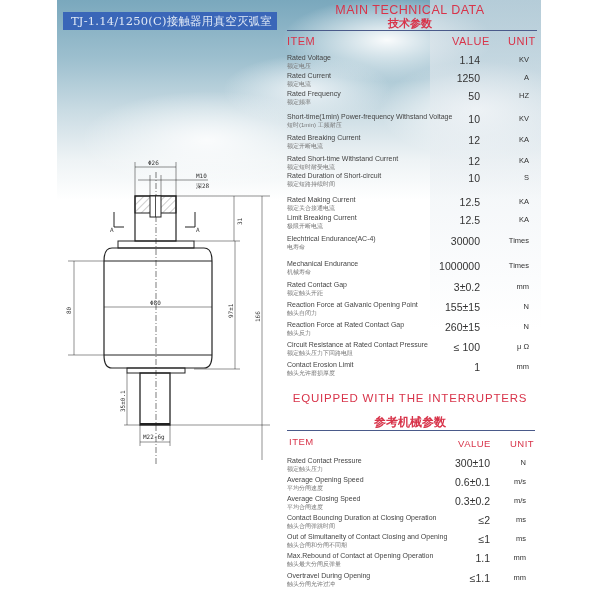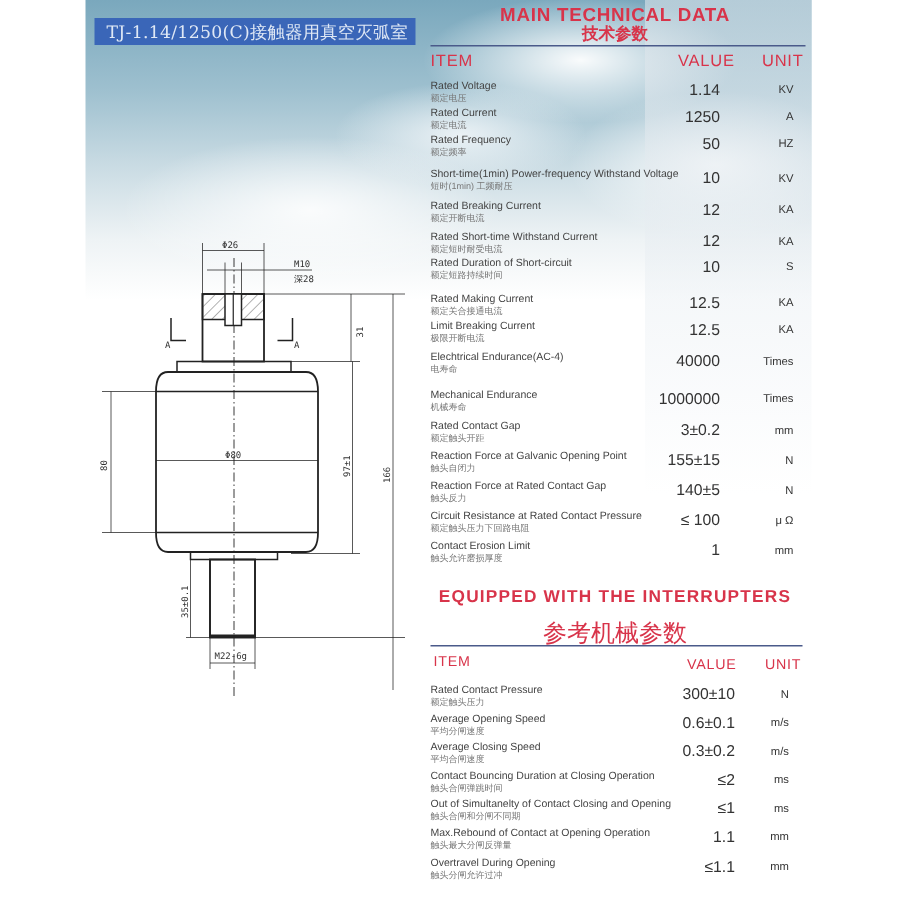--- a/index.html
+++ b/index.html
@@ -12,34 +12,34 @@
            radial-gradient(ellipse 180px 70px at 150px 140px, rgba(255,255,255,0.85), rgba(255,255,255,0) 70%),
            radial-gradient(ellipse 120px 50px at 250px 90px, rgba(240,245,248,0.9), rgba(255,255,255,0) 70%),
            linear-gradient(to bottom, #7aa8bd 0px, #9ec0cf 60px, #c9dbe3 110px, #eef3f5 160px, #ffffff 200px, #ffffff 600px);
   }
   .sky-right { position:absolute; left:430px; top:0; width:111px; height:600px;
     background: linear-gradient(to bottom, rgba(220,228,234,0.6) 0px, rgba(235,240,244,0.5) 200px, rgba(255,255,255,0) 330px); }
   .title-bar { position:absolute; left:63px; top:12px; width:214px; height:18px; background:#3a66b8;
     color:#dfe8f5; font-family:"DejaVu Serif", serif; font-size:11.5px; line-height:18px; padding-left:8px;
     letter-spacing:0.2px; white-space:nowrap; box-sizing:border-box; }
 
-  .hdr-red { color:#d8344a; text-align:center; position:absolute;font-weight:bold; }
+  .hdr-red { color:#d8344a; text-align:center; position:absolute; }
   .sec1-title { left:290px; top:4px; width:240px; font-size:12.5px; letter-spacing:0.5px; line-height:13px; }
   .sec1-cn { left:290px; top:17px; width:240px; font-size:11px; line-height:12px; font-weight:bold; }
   .rule { position:absolute; height:1px; background:#4a5a8a; }
   .col-hdr { position:absolute; color:#d8344a; font-size:11px; letter-spacing:0.5px; }
 
   .row { position:absolute; left:287px; width:250px; }
   .row .en { font-size:7px; color:#444; line-height:9px; white-space:nowrap; }
   .row .cn { font-size:6px; color:#777; line-height:8px; white-space:nowrap; }
   .val { position:absolute; font-size:10.5px; color:#333; text-align:right; width:80px; }
   .unit { position:absolute; font-size:7.5px; color:#333; text-align:right; width:40px; }
 
   .sec2-title { left:285px; top:392px; width:250px; font-size:11.5px; letter-spacing:0.8px; line-height:12px; }
-  .sec2-cn { left:285px; top:417px; width:250px; font-size:16px; font-weight:normal; line-height:11px; }
+  .sec2-cn { left:285px; top:417px; width:250px; font-size:12px; font-weight:bold; line-height:11px; }
 
   svg text { font-family:"DejaVu Sans Mono", monospace; }
 </style>
 </head>
 <body>
 
 <div class="sky"></div>
 <div class="sky-right"></div>
 
 <div class="title-bar">TJ-1.14/1250(C)接触器用真空灭弧室</div>
@@ -177,21 +177,21 @@
     <div class="row" style="top: 213px;">
       <div class="en">Limit Breaking Current</div>
       <div class="cn">极限开断电流</div>
     </div>
     <div class="val" style="top: 214px; left: 400px;">12.5</div>
     <div class="unit" style="top: 215px; left: 489px;">KA</div>
     <div class="row" style="top: 234px;">
       <div class="en">Elechtrical  Endurance(AC-4)</div>
       <div class="cn">电寿命</div>
     </div>
-    <div class="val" style="top: 235px; left: 400px;">40000</div>
+    <div class="val" style="top: 235px; left: 400px;">30000</div>
     <div class="unit" style="top: 236px; left: 489px;">Times</div>
     <div class="row" style="top: 259px;">
       <div class="en">Mechanical  Endurance</div>
       <div class="cn">机械寿命</div>
     </div>
     <div class="val" style="top: 260px; left: 400px;">1000000</div>
     <div class="unit" style="top: 261px; left: 489px;">Times</div>
     <div class="row" style="top: 280px;">
       <div class="en">Rated  Contact Gap</div>
       <div class="cn">额定触头开距</div>
@@ -201,21 +201,21 @@
     <div class="row" style="top: 300px;">
       <div class="en">Reaction  Force  at Galvanic Opening Point</div>
       <div class="cn">触头自闭力</div>
     </div>
     <div class="val" style="top: 301px; left: 400px;">155±15</div>
     <div class="unit" style="top: 302px; left: 489px;">N</div>
     <div class="row" style="top: 320px;">
       <div class="en">Reaction  Force  at Rated  Contact Gap</div>
       <div class="cn">触头反力</div>
     </div>
-    <div class="val" style="top: 321px; left: 400px;">140±5</div>
+    <div class="val" style="top: 321px; left: 400px;">260±15</div>
     <div class="unit" style="top: 322px; left: 489px;">N</div>
     <div class="row" style="top: 340px;">
       <div class="en">Circuit  Resistance  at  Rated Contact Pressure</div>
       <div class="cn">额定触头压力下回路电阻</div>
     </div>
     <div class="val" style="top: 341px; left: 400px;">≤ 100</div>
     <div class="unit" style="top: 342px; left: 489px;">μ Ω</div>
     <div class="row" style="top: 360px;">
       <div class="en">Contact  Erosion  Limit</div>
       <div class="cn">触头允许磨损厚度</div>

